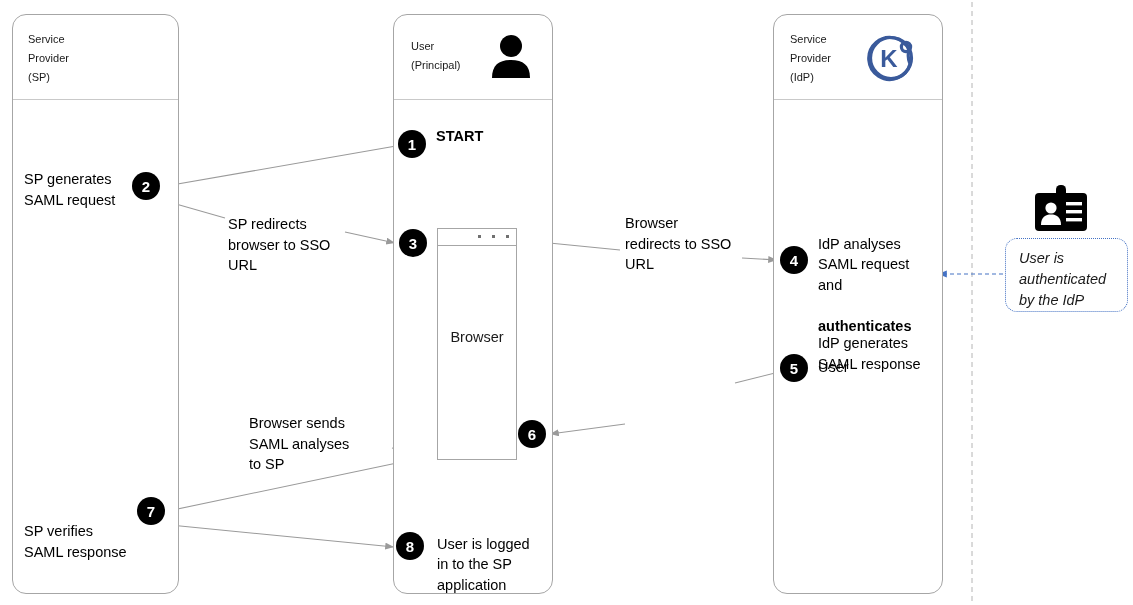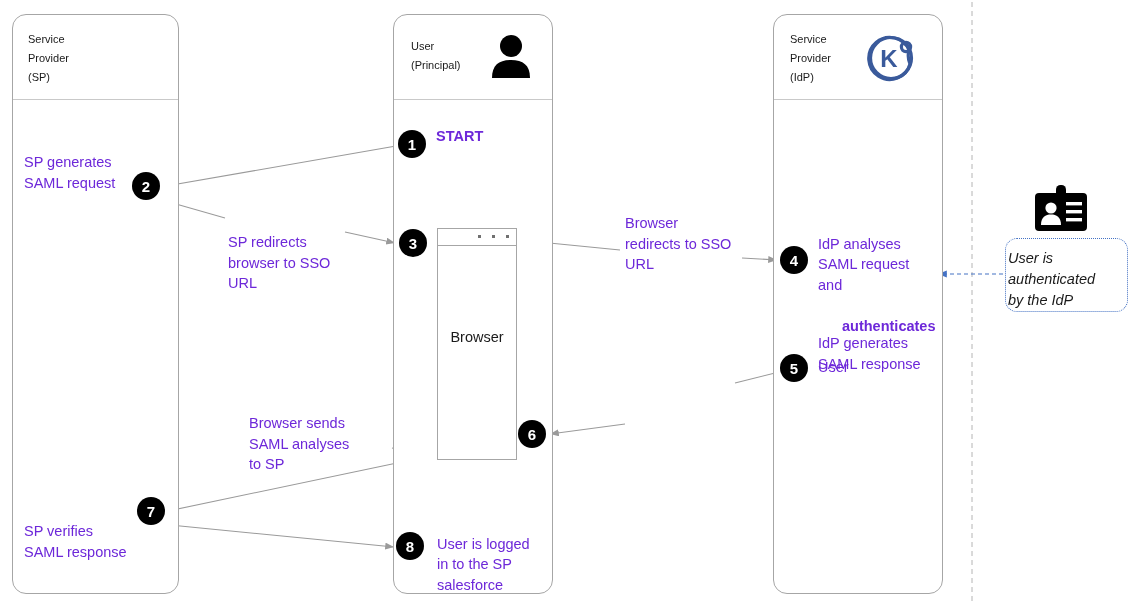--- a/index.html
+++ b/index.html
@@ -56,21 +56,21 @@
     font-weight: bold;
     display: flex;
     align-items: center;
     justify-content: center;
     box-sizing: border-box;
   }
   .note {
     position: absolute;
     font-size: 14.5px;
     line-height: 20.5px;
-    color: #6d28d9;
+    color: #000000;
     white-space: pre-line;
   }
   .note b {
     font-weight: bold;
   }
   .browser-box {
     position: absolute;
     border: 1px solid #a6a6a6;
     background: #ffffff;
     box-sizing: border-box;
@@ -105,21 +105,21 @@
     text-align: center;
     font-size: 14.5px;
     color: #1a1a1a;
   }
   .callout {
     position: absolute;
     border: 1px dotted #4472c4;
     border-radius: 12px;
     background: #ffffff;
     box-sizing: border-box;
-    padding: 9px 2px;
+    padding: 9px 13px;
     font-style: italic;
     font-size: 14.5px;
     line-height: 21px;
     color: #1a1a1a;
     white-space: pre-line;
   }
   .sf-logo {
     position: absolute;
   }
   .person-icon, .badge-icon, .k-logo {
@@ -211,45 +211,45 @@
   <div class="step" style="left:780px; top:246px;">4</div>
   <div class="step" style="left:780px; top:354px;">5</div>
   <div class="step" style="left:518px; top:420px;">6</div>
   <div class="step" style="left:137px; top:497px;">7</div>
   <div class="step" style="left:396px; top:532px;">8</div>
 
   <div class="note" style="left:436px; top:105px; width:110px;">
     <b>START</b>
   </div>
 
-  <div class="note" style="left:24px; top:152px; width:115px;">SP generates
+  <div class="note" style="left:24px; top:169px; width:115px;">SP generates
 SAML request</div>
 
   <div class="note" style="left:818px; top:213px; width:112px;">
     <span style="display:block; white-space:pre-line;">IdP analyses
 SAML request
 and</span>
-    <b style="display:block;margin-left:24px;">authenticates</b>
+    <b style="display:block;">authenticates</b>
     <span style="display:block;">User</span>
   </div>
 
   <div class="note" style="left:818px; top:333px; width:115px;">IdP generates
 SAML response</div>
 
   <div class="note" style="left:24px; top:485px; width:120px;margin-top:36px;">SP verifies
 SAML response</div>
 
   <div class="note" style="left:437px; top:513px; width:108px;">
     <span style="display:block; white-space:pre-line;">User is logged
 in to the SP
-salesforce</span>
+application</span>
     
   </div>
 
-  <div class="note" style="left:228px; top:232px; width:120px;">SP redirects
+  <div class="note" style="left:228px; top:214px; width:120px;">SP redirects
 browser to SSO
 URL</div>
 
   <div class="note" style="left:625px; top:213px; width:122px;">Browser
 redirects to SSO
 URL</div>
 
 
   <div class="note" style="left:249px; top:413px; width:118px;">Browser sends
 SAML analyses

